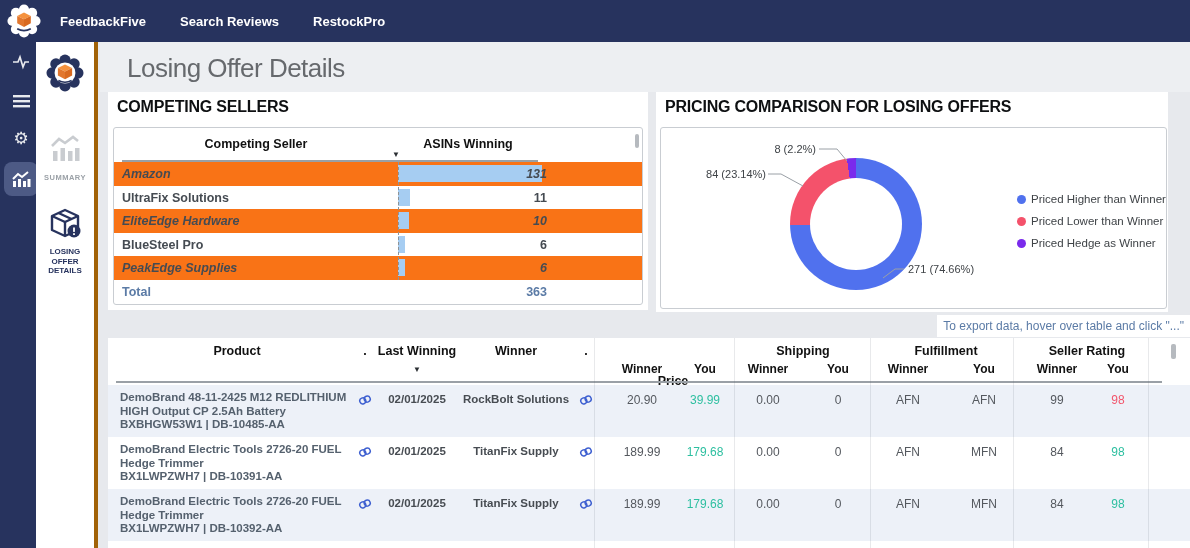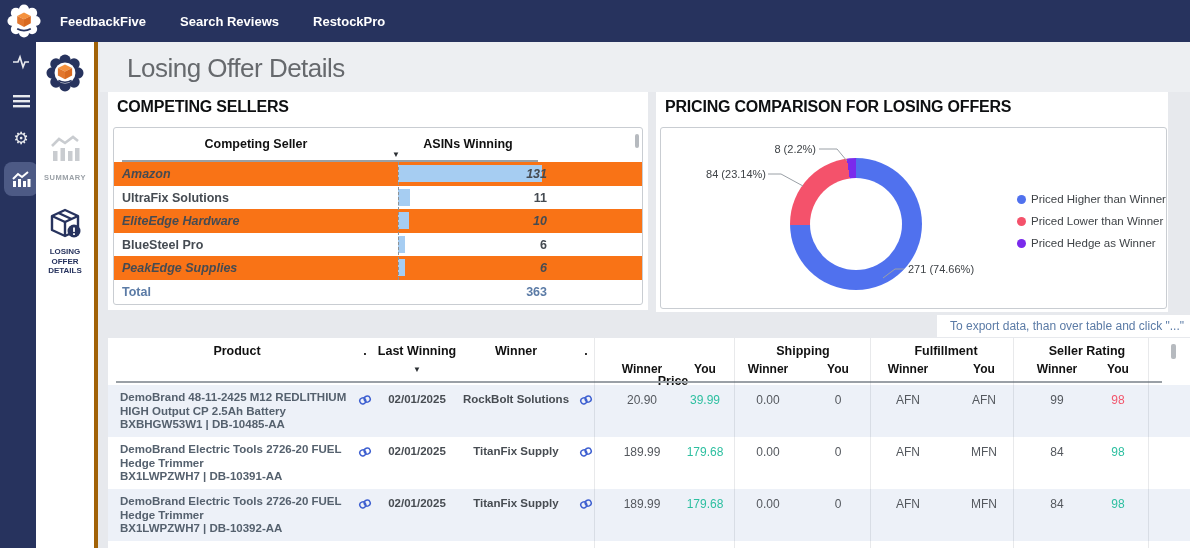--- a/index.html
+++ b/index.html
@@ -275,21 +275,21 @@
         <span class="lg-dot" style="background: rgb(244, 82, 107);"></span>
         <span class="lg-txt">Priced Lower than Winner</span>
       </span>
       <span class="lg-item" style="top:109px;">
         <span class="lg-dot" style="background: rgb(122, 43, 236);"></span>
         <span class="lg-txt">Priced Hedge as Winner</span>
       </span>
     </div>
   </div>
 
-  <div class="export-note">To export  data, than over table and click "..."</div>
+  <div class="export-note">To export  data, hover over table and click "..."</div>
 
   <div class="card card-table">
 
     <span class="th th-g" style="left:74px;">Product</span>
     <span class="th th-g" style="left:222px;width:70px;">.</span>
     <span class="th th-g" style="left:254px;">Last Winning</span>
     <span class="th th-g" style="left:353px;">Winner</span>
     <span class="th th-g" style="left:443px;width:70px;">.</span>
     <span class="th th-g" style="left:510px;margin-top:30px;">Price</span>
     <span class="th th-g" style="left:640px;">Shipping</span>

